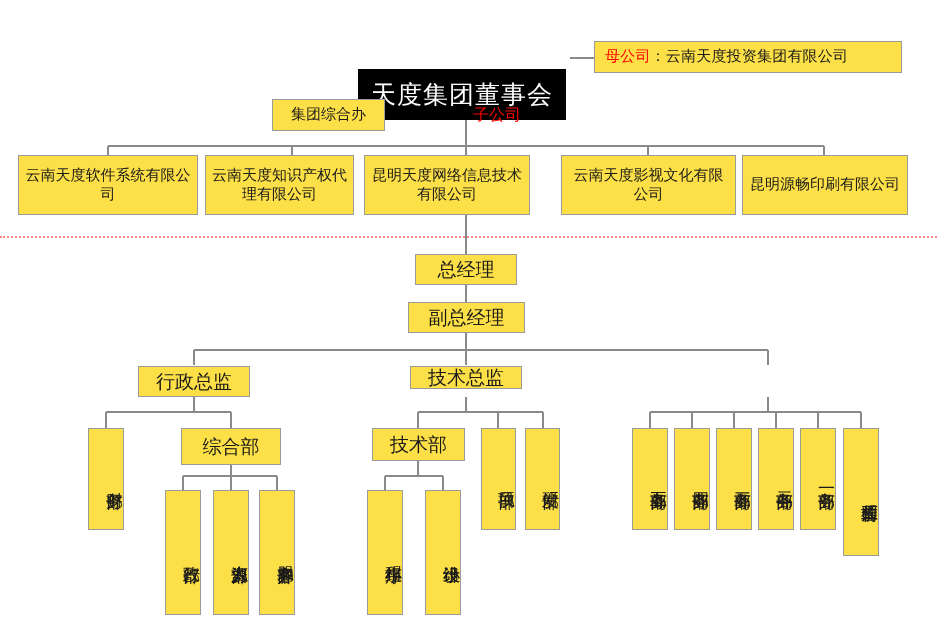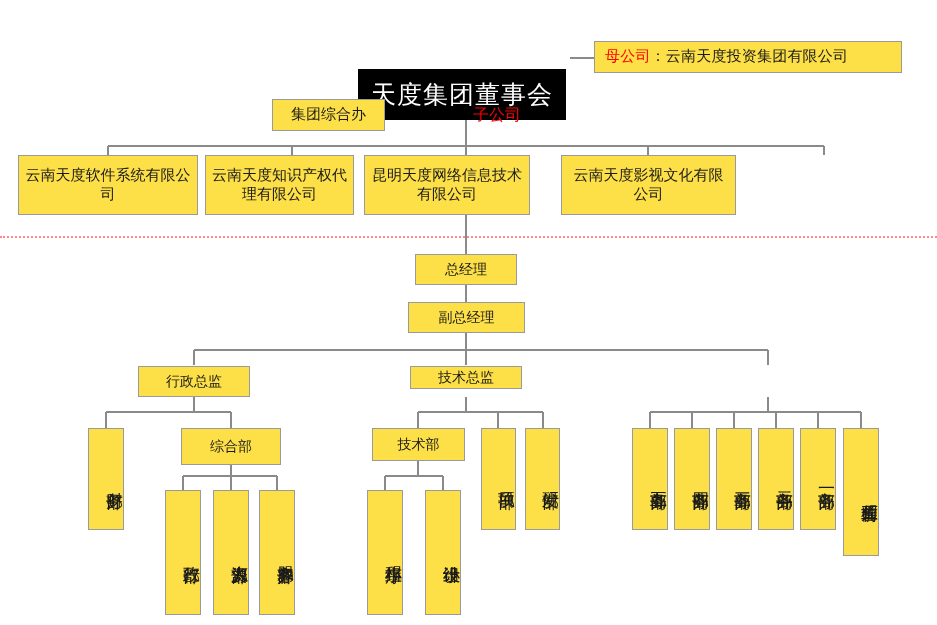--- a/index.html
+++ b/index.html
@@ -48,21 +48,21 @@
     font-size: 15px;
     letter-spacing: 0.2px;
     padding: 0 10px;
     justify-content: flex-start;
   }
   .node.h {
     font-size: 15px;
     padding: 0 6px;
   }
   .node.h.big {
-    font-size: 14px;
+    font-size: 19px;
   }
   .node.v {
     font-size: 17px;
     writing-mode: vertical-rl;
     text-orientation: upright;
     align-items: flex-start;
     justify-content: center;
     padding: 5px 0;
     line-height: 1.05;
   }
@@ -178,20 +178,23 @@
   </div>
   <div class="node h" style="left:205px; top:155px; width:149px; height:60px;">
     <span>云南天度知识产权代理有限公司</span>
   </div>
   <div class="node h" style="left:364px; top:155px; width:166px; height:60px;">
     <span>昆明天度网络信息技术有限公司</span>
   </div>
   <div class="node h" style="left:561px; top:155px; width:175px; height:60px;">
     <span>云南天度影视文化有限公司</span>
   </div>
+  <div class="node h" style="left:742px; top:155px; width:166px; height:60px;">
+    <span>昆明源畅印刷有限公司</span>
+  </div>
 
   <div class="divider" style="top:236px;"></div>
 
   <div class="node h big" style="left:415px; top:254px; width:102px; height:31px;">
     <span>总经理</span>
   </div>
   <div class="node h big" style="left:408px; top:302px; width:117px; height:31px;">
     <span>副总经理</span>
   </div>
 

